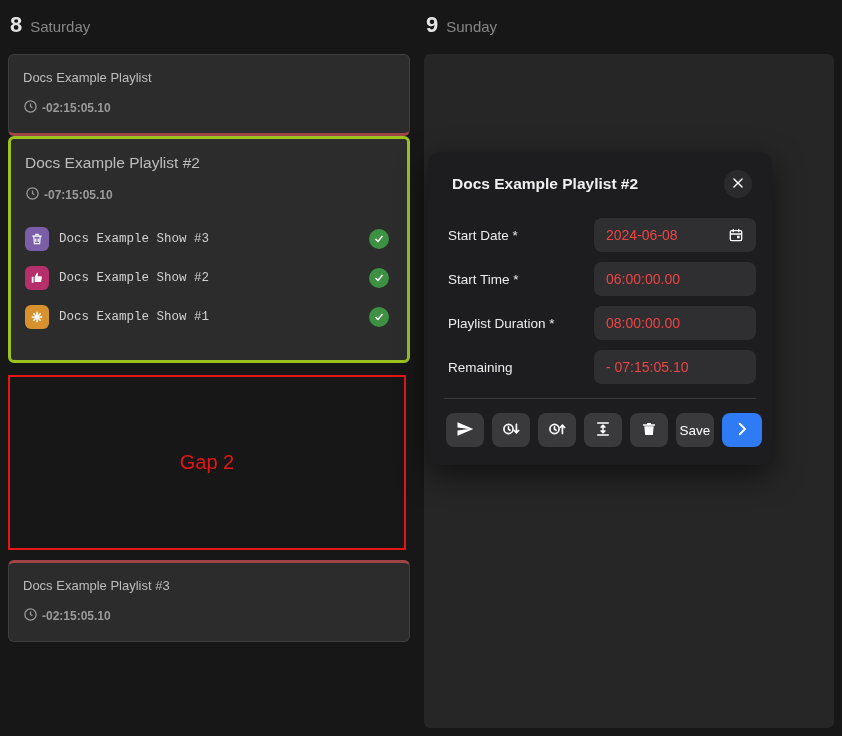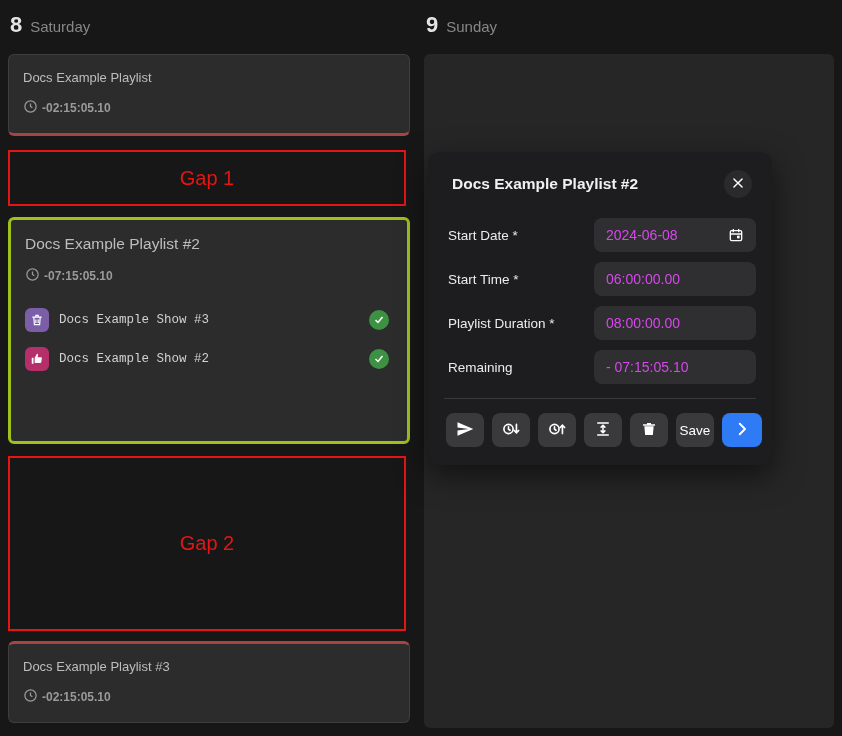--- a/index.html
+++ b/index.html
@@ -43,21 +43,21 @@
   .gap-2 { height:175px; margin:12px 4px 10px 0; }
 
   
   .dialog { position:absolute; left:428px; top:152px; width:344px; background:#1d1d1f; border-radius:12px; padding:16px; box-shadow:0 10px 30px rgba(0,0,0,.55); }
   .dialog-head { display:flex; align-items:center; margin:2px 4px 20px 8px; }
   .dialog-title { flex:1; font-size:15.5px; font-weight:bold; color:#f0f0f0; }
   .close-btn { width:28px; height:28px; border-radius:50%; background:#2a2a2c; border:none; display:flex; align-items:center; justify-content:center; cursor:pointer; }
 
   .form-row { display:flex; align-items:center; margin-bottom:10px; }
   .form-label { width:150px; flex:none; font-size:13.5px; color:#ececec; padding-left:4px; }
-  .form-input { flex:1; height:34px; background:#2f2f31; border-radius:8px; display:flex; align-items:center; padding:0 12px; font-size:14px; color:#d946ef; cursor:text; position:relative; }
+  .form-input { flex:1; height:34px; background:#2f2f31; border-radius:8px; display:flex; align-items:center; padding:0 12px; font-size:14px; color:#ef4444; cursor:text; position:relative; }
   .form-input .cal { margin-left:auto; display:flex; }
 
   .divider { border-top:1px solid #3a3a3c; margin:14px 0 14px; }
 
   .toolbar { display:flex; align-items:center; gap:8px; padding:0 2px 2px 2px; }
   .tb-btn { height:34px; min-width:38px; padding:0 8px; border:none; border-radius:8px; background:#3a3a3c; color:#fff; display:flex; align-items:center; justify-content:center; cursor:pointer; }
   .tb-btn.save { padding:0 14px; font-size:13.5px; font-family:"Liberation Sans",sans-serif; }
   .tb-btn.primary { background:#2f7bf6; margin-left:auto; min-width:40px; }
 </style>
 </head>
@@ -78,23 +78,20 @@
           <span>
             <svg width="15" height="15" viewBox="0 0 24 24" fill="none" stroke="#9a9a9a" stroke-width="2">
                 <circle cx="12" cy="12" r="9"></circle>
                 <path d="M12 7v5l3 2"></path>
               </svg>
           </span>
           <span>-02:15:05.10</span>
         </div>
       </div>
 
-      <div class="gap-box gap-1">
-        <span>Gap 1</span>
-      </div>
 
       <div class="playlist-card selected">
         <div class="card-title">Docs Example Playlist #2</div>
         <div class="card-duration">
           <span>
             <svg width="15" height="15" viewBox="0 0 24 24" fill="none" stroke="#9a9a9a" stroke-width="2">
                 <circle cx="12" cy="12" r="9"></circle>
                 <path d="M12 7v5l3 2"></path>
               </svg>
           </span>
@@ -121,20 +118,33 @@
                   <path d="M3 10h3v10H3zM8 20V10l4-7c1.2 0 2 .9 1.8 2l-.8 4h5.5c1.1 0 2 1 1.8 2.1l-1 6c-.2 1-1 1.9-2.1 1.9H8z"></path>
                 </svg>
             </span>
             <span class="show-title">Docs Example Show #2</span>
             <span class="check-badge">
               <svg width="12" height="12" viewBox="0 0 24 24" fill="none" stroke="#fff" stroke-width="3">
                   <path d="M5 12l5 5 9-11"></path>
                 </svg>
             </span>
           </div>
+          <div class="show-row">
+            <span class="show-icon orange">
+              <svg width="14" height="14" viewBox="0 0 24 24" fill="none" stroke="#fff" stroke-width="2.6" stroke-linecap="round">
+                  <path d="M12 4v16M4 12h16M6.5 6.5l11 11M17.5 6.5l-11 11"></path>
+                </svg>
+            </span>
+            <span class="show-title">Docs Example Show #1</span>
+            <span class="check-badge">
+              <svg width="12" height="12" viewBox="0 0 24 24" fill="none" stroke="#fff" stroke-width="3">
+                  <path d="M5 12l5 5 9-11"></path>
+                </svg>
+            </span>
+          </div>
         </div>
       </div>
 
       <div class="gap-box gap-2">
         <span>Gap 2</span>
       </div>
 
       <div class="playlist-card edge-top-red">
         <div class="card-title">Docs Example Playlist #3</div>
         <div class="card-duration">

